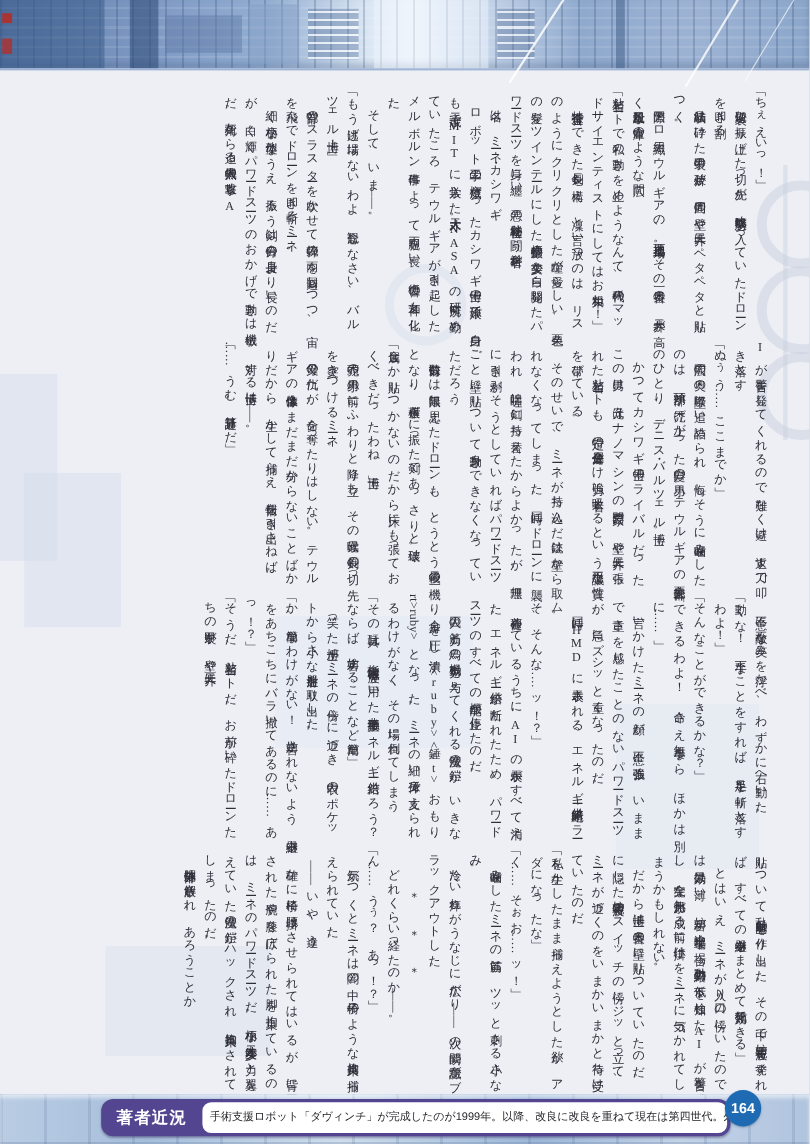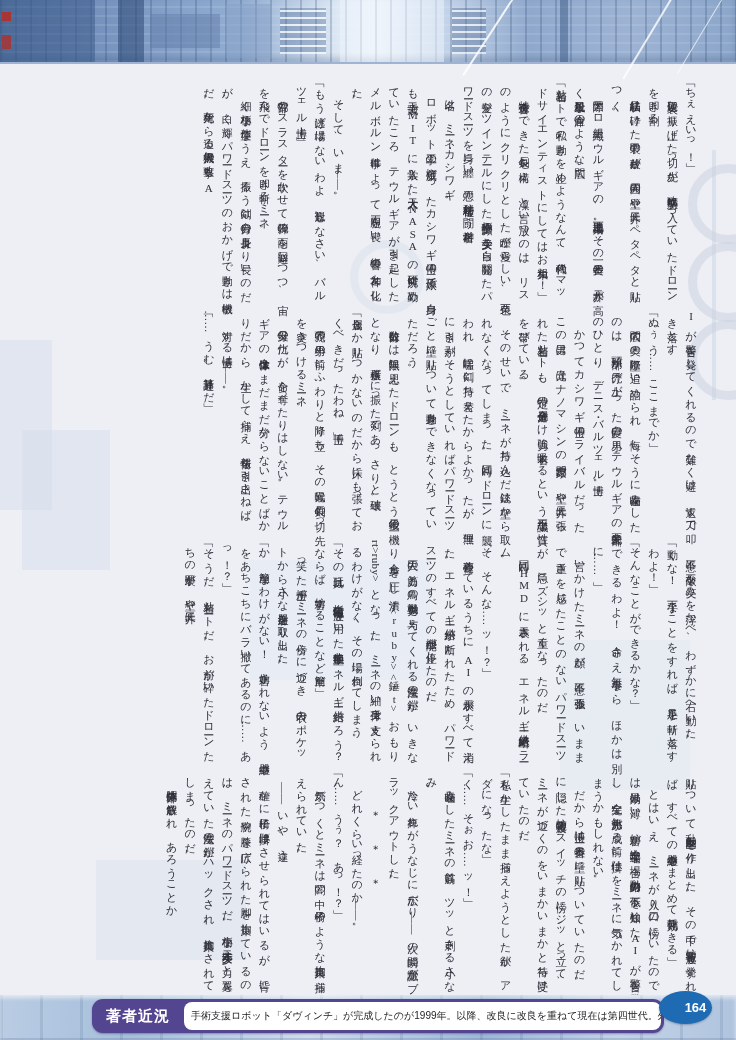--- a/index.html
+++ b/index.html
@@ -58,21 +58,20 @@
     padding:2px 7px;display:flex;flex-direction:column;justify-content:center;
     font-size:10px;line-height:12.5px;color:#1d1d22;
     font-family:"Liberation Sans",sans-serif;white-space:nowrap;overflow:hidden;
   }
   .page-num{
     position:absolute;left:659px;top:991px;width:33px;height:33px;border-radius:50%;
     background:#1e6bb3;color:#ffffff;font-weight:bold;font-size:13px;
     display:flex;align-items:center;justify-content:center;
     font-family:"Liberation Sans",sans-serif;
     box-shadow:0 1px 2px rgba(20,50,90,0.35);
-    padding-left:20px;
   }
 </style>
 </head>
 <body>
 
 <div class="page">
 
   <div class="deco-top">
     <div class="blk" style="left:0;top:0;width:95px;height:62px;background:rgba(62,92,138,0.55);"></div>
     <div class="blk" style="left:118px;top:0;width:26px;height:62px;background:rgba(44,72,116,0.55);"></div>

